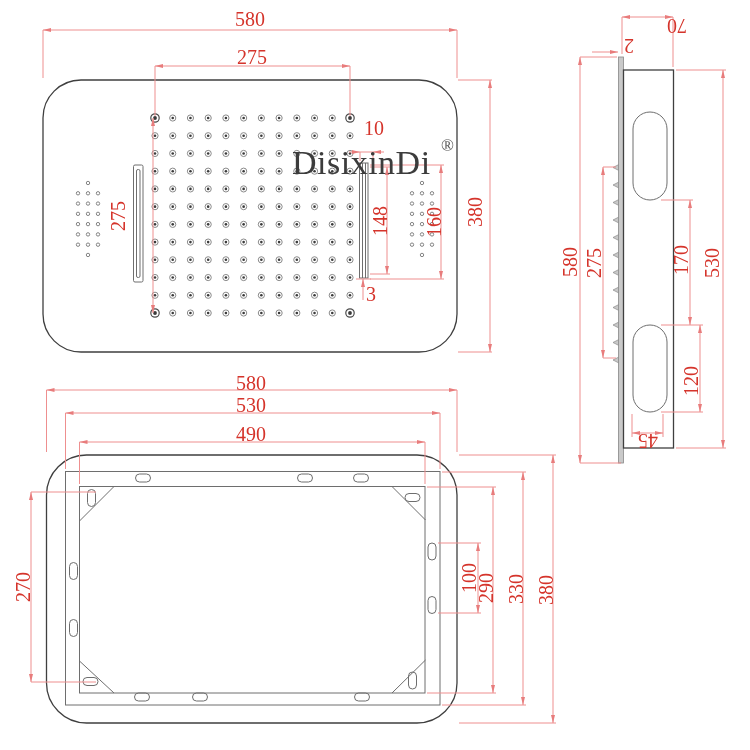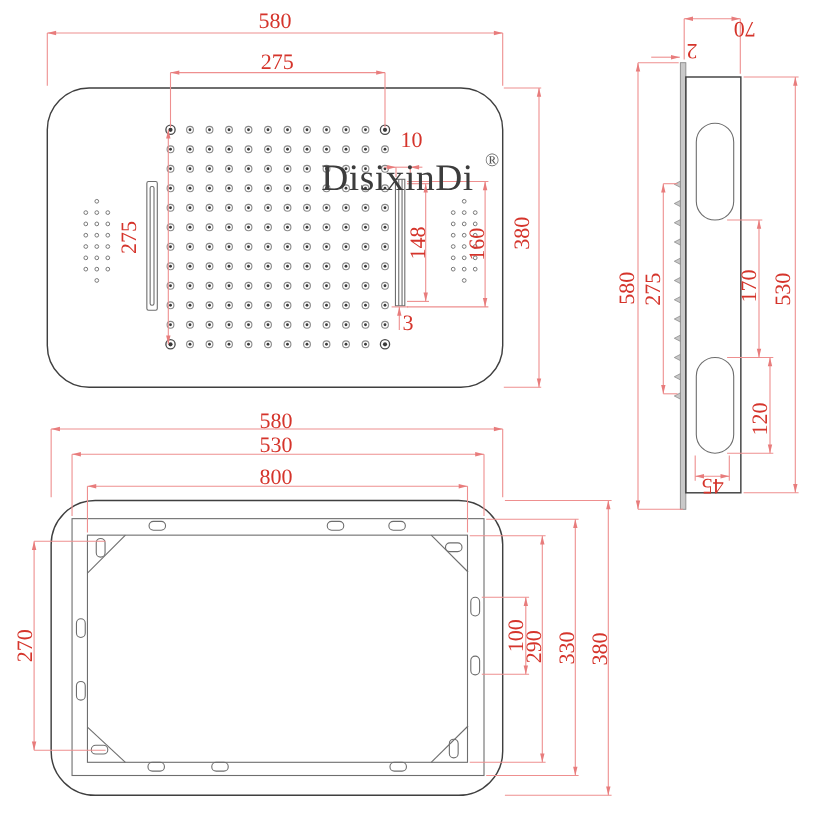--- a/index.html
+++ b/index.html
@@ -538,19 +538,19 @@
   <div class="dim flip" style="left:629px;top:46px;">2</div>
   <div class="dim v" style="left:570px;top:262px;">580</div>
   <div class="dim v" style="left:594px;top:263px;">275</div>
   <div class="dim v" style="left:681px;top:260px;">170</div>
   <div class="dim v" style="left:712px;top:263px;">530</div>
   <div class="dim v" style="left:691px;top:381px;">120</div>
   <div class="dim flip" style="left:648px;top:441px;">45</div>
 
   <div class="dim" style="left:251px;top:383px;">580</div>
   <div class="dim" style="left:251px;top:405px;">530</div>
-  <div class="dim" style="left:251px;top:434px;">800</div>
+  <div class="dim" style="left:251px;top:434px;">490</div>
   <div class="dim v" style="left:23px;top:587px;">270</div>
   <div class="dim v" style="left:469px;top:578px;">100</div>
   <div class="dim v" style="left:486px;top:588px;">290</div>
   <div class="dim v" style="left:516px;top:589px;">330</div>
   <div class="dim v" style="left:546px;top:590px;">380</div>
 </div>
 
 </body></html>

